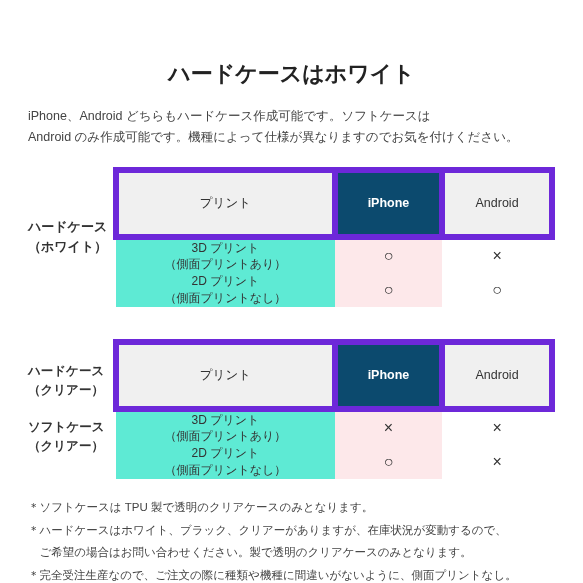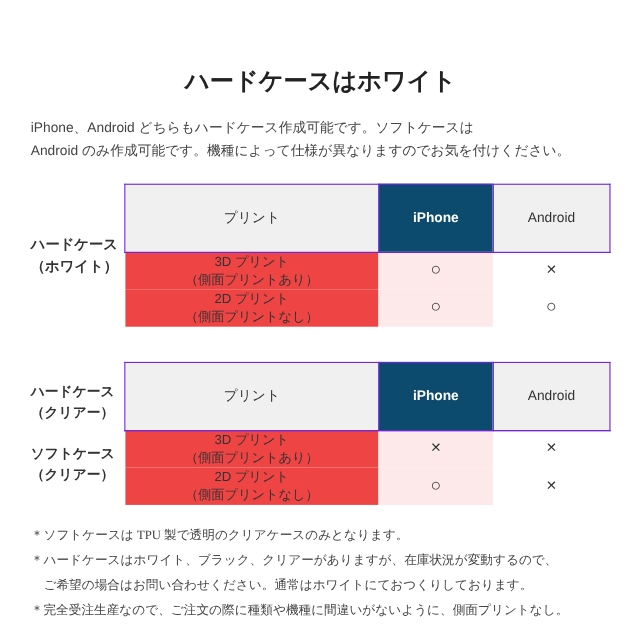--- a/index.html
+++ b/index.html
@@ -28,40 +28,40 @@
       margin-bottom: 18px;
     }
     .table-section {
       margin-bottom: 18px;
     }
     table {
       width: 100%;
       border-collapse: collapse;
     }
     th, td {
-      border: 1px solid #6d28d9;
+      border: 6px solid #6d28d9;
       text-align: center;
       padding: 22px 6px;
       font-size: 12.5px;
     }
     th {
       background: #f0f0f0;
       font-weight: normal;
       color: #333;
     }
     th.iphone-header {
       background: #0c4a6e;
       color: #fff;
       font-weight: bold;
     }
     td.iphone-cell {
       background: #fde8ea;
     }
     td.print-cell {
-      background: #ef4444;
+      background: #5eead4;
       font-size: 12px;
       line-height: 1.4;
     }
     .circle { color: #333; font-size: 16px; }
     .cross { color: #333; font-size: 16px; }
     .outer-table {
       width: 100%;
       border-collapse: collapse;
     }
     .outer-table td {
@@ -78,21 +78,20 @@
       line-height: 1.5;
     }
     .notes {
       margin-top: 14px;
       font-size: 11.5px;
       color: #444;
       line-height: 1.8;
     }
     .notes p {
       margin-bottom: 2px;
-      font-family: Liberation Serif, serif;
     }
     .section-gap {
       height: 14px;
     }
   </style>
 </head>
 <body>
 
 <div>
 
@@ -167,17 +166,17 @@
           </table>
         </td>
       </tr>
     </tbody>
       </table>
   </div>
 
   <div class="notes">
     <p>＊ソフトケースは TPU 製で透明のクリアケースのみとなります。</p>
     <p>＊ハードケースはホワイト、ブラック、クリアーがありますが、在庫状況が変動するので、</p>
-    <p>　ご希望の場合はお問い合わせください。通常はホワイトにておつくりしております。</p>
+    <p>　ご希望の場合はお問い合わせください。製で透明のクリアケースのみとなります。</p>
     <p>＊完全受注生産なので、ご注文の際に種類や機種に間違いがないように、側面プリントなし。</p>
   </div>
 
 </div>
 
 </body></html>

